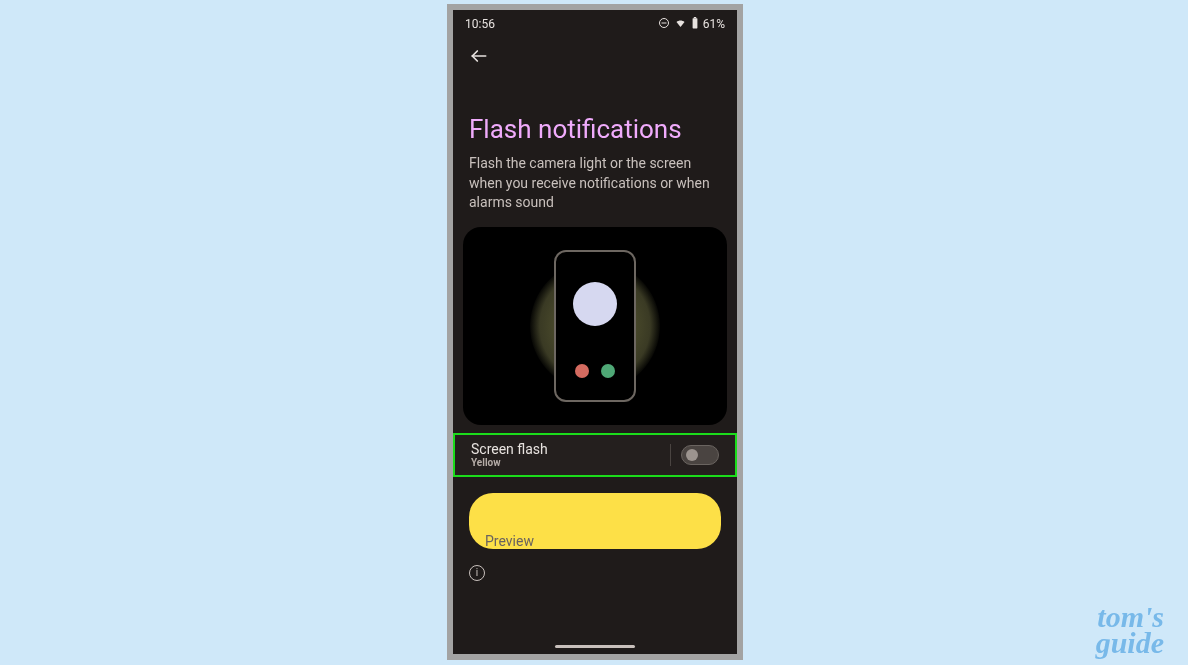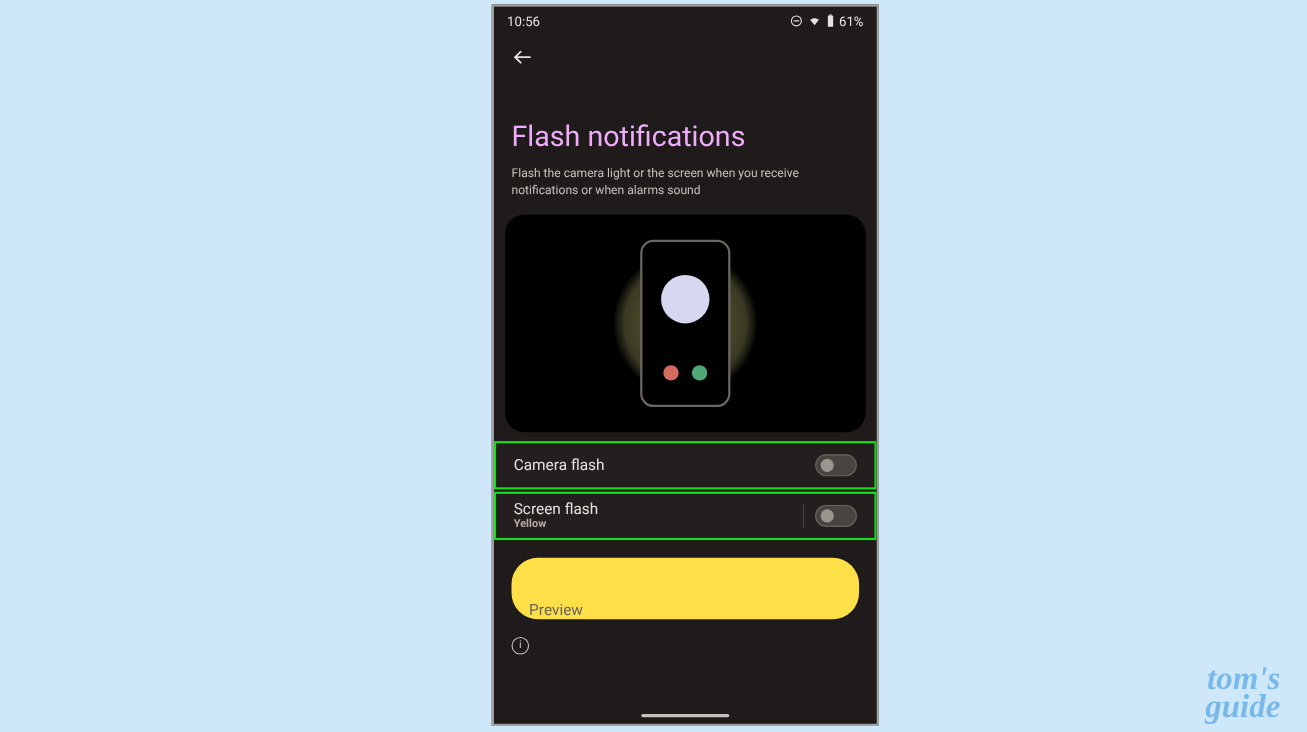--- a/index.html
+++ b/index.html
@@ -8,24 +8,24 @@
     height: 665px;
     background: #cfe8f9;
     font-family: Roboto, Arial, sans-serif;
     position: relative;
     overflow: hidden;
   }
   .phone-frame {
     position: absolute;
     left: 447px;
     top: 4px;
-    width: 352px;
+    width: 296px;
     height: 656px;
     background: #1f1b1a;
-    border: 2px solid #a3a3a3;
+    border: 6px solid #a3a3a3;
     color: #e7e2df;
     overflow: hidden;
   }
   .status-bar {
     display: flex;
     align-items: center;
     justify-content: space-between;
     padding: 4px 12px 0 12px;
     font-size: 12px;
     height: 24px;
@@ -46,21 +46,21 @@
     justify-content: center;
   }
   .title {
     padding: 44px 16px 6px 16px;
     font-size: 26px;
     font-weight: 400;
     color: #f0abfc;
   }
   .subtitle {
     padding: 4px 16px 10px 16px;
-    font-size: 11px;
+    font-size: 14px;
     line-height: 1.4;
     color: #c8c0bc;
   }
   .illustration {
     margin: 4px 10px 8px 10px;
     height: 198px;
     background: #000;
     border-radius: 18px;
     position: relative;
     display: flex;
@@ -241,28 +241,20 @@
     <div class="ill-halo"></div>
     <div class="ill-phone">
       <div class="ill-lens"></div>
       <div class="ill-dots">
         <div class="ill-dot dot-red"></div>
         <div class="ill-dot dot-green"></div>
       </div>
     </div>
   </div>
 
-  <div class="setting-row">
-    <div class="row-left">
-      <span class="row-title">Camera flash</span>
-    </div>
-    <div class="toggle">
-      <div class="toggle-knob"></div>
-    </div>
-  </div>
 
   <div class="setting-row">
     <div class="row-left">
       <span class="row-title">Screen flash</span>
       <span class="row-sub">Yellow</span>
     </div>
     <div class="row-right">
       <div class="divider"></div>
       <div class="toggle">
         <div class="toggle-knob"></div>

